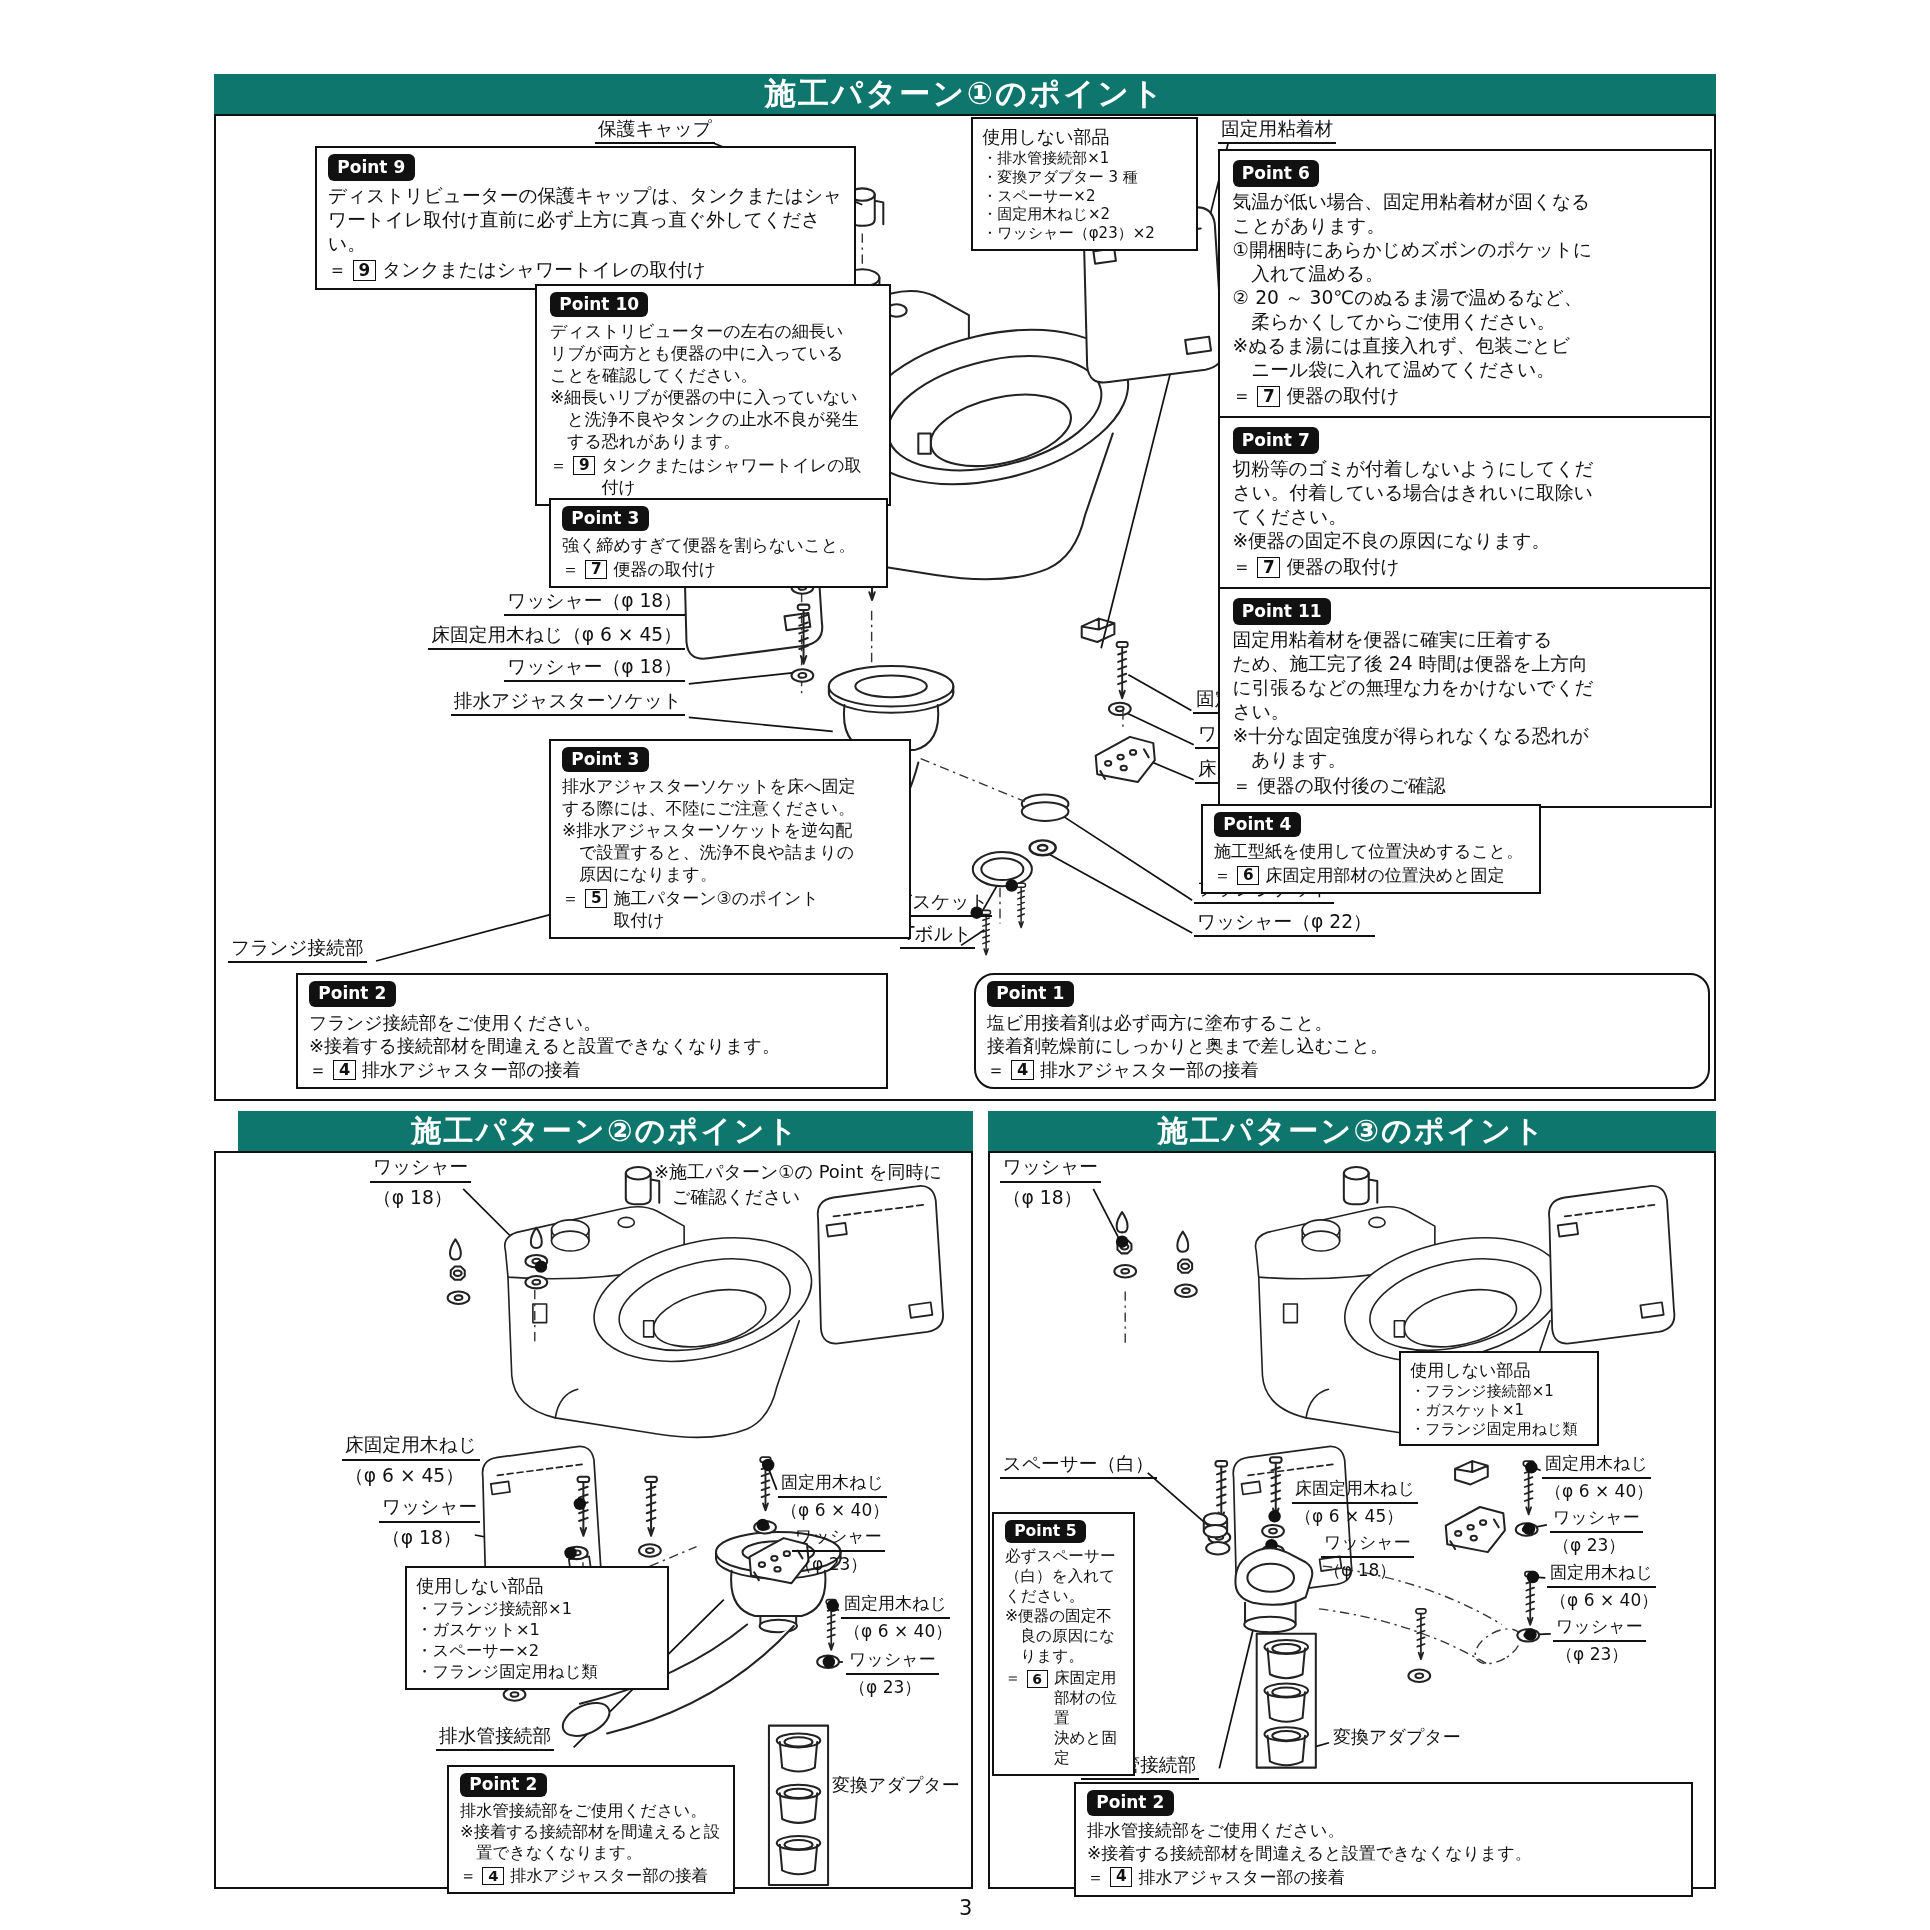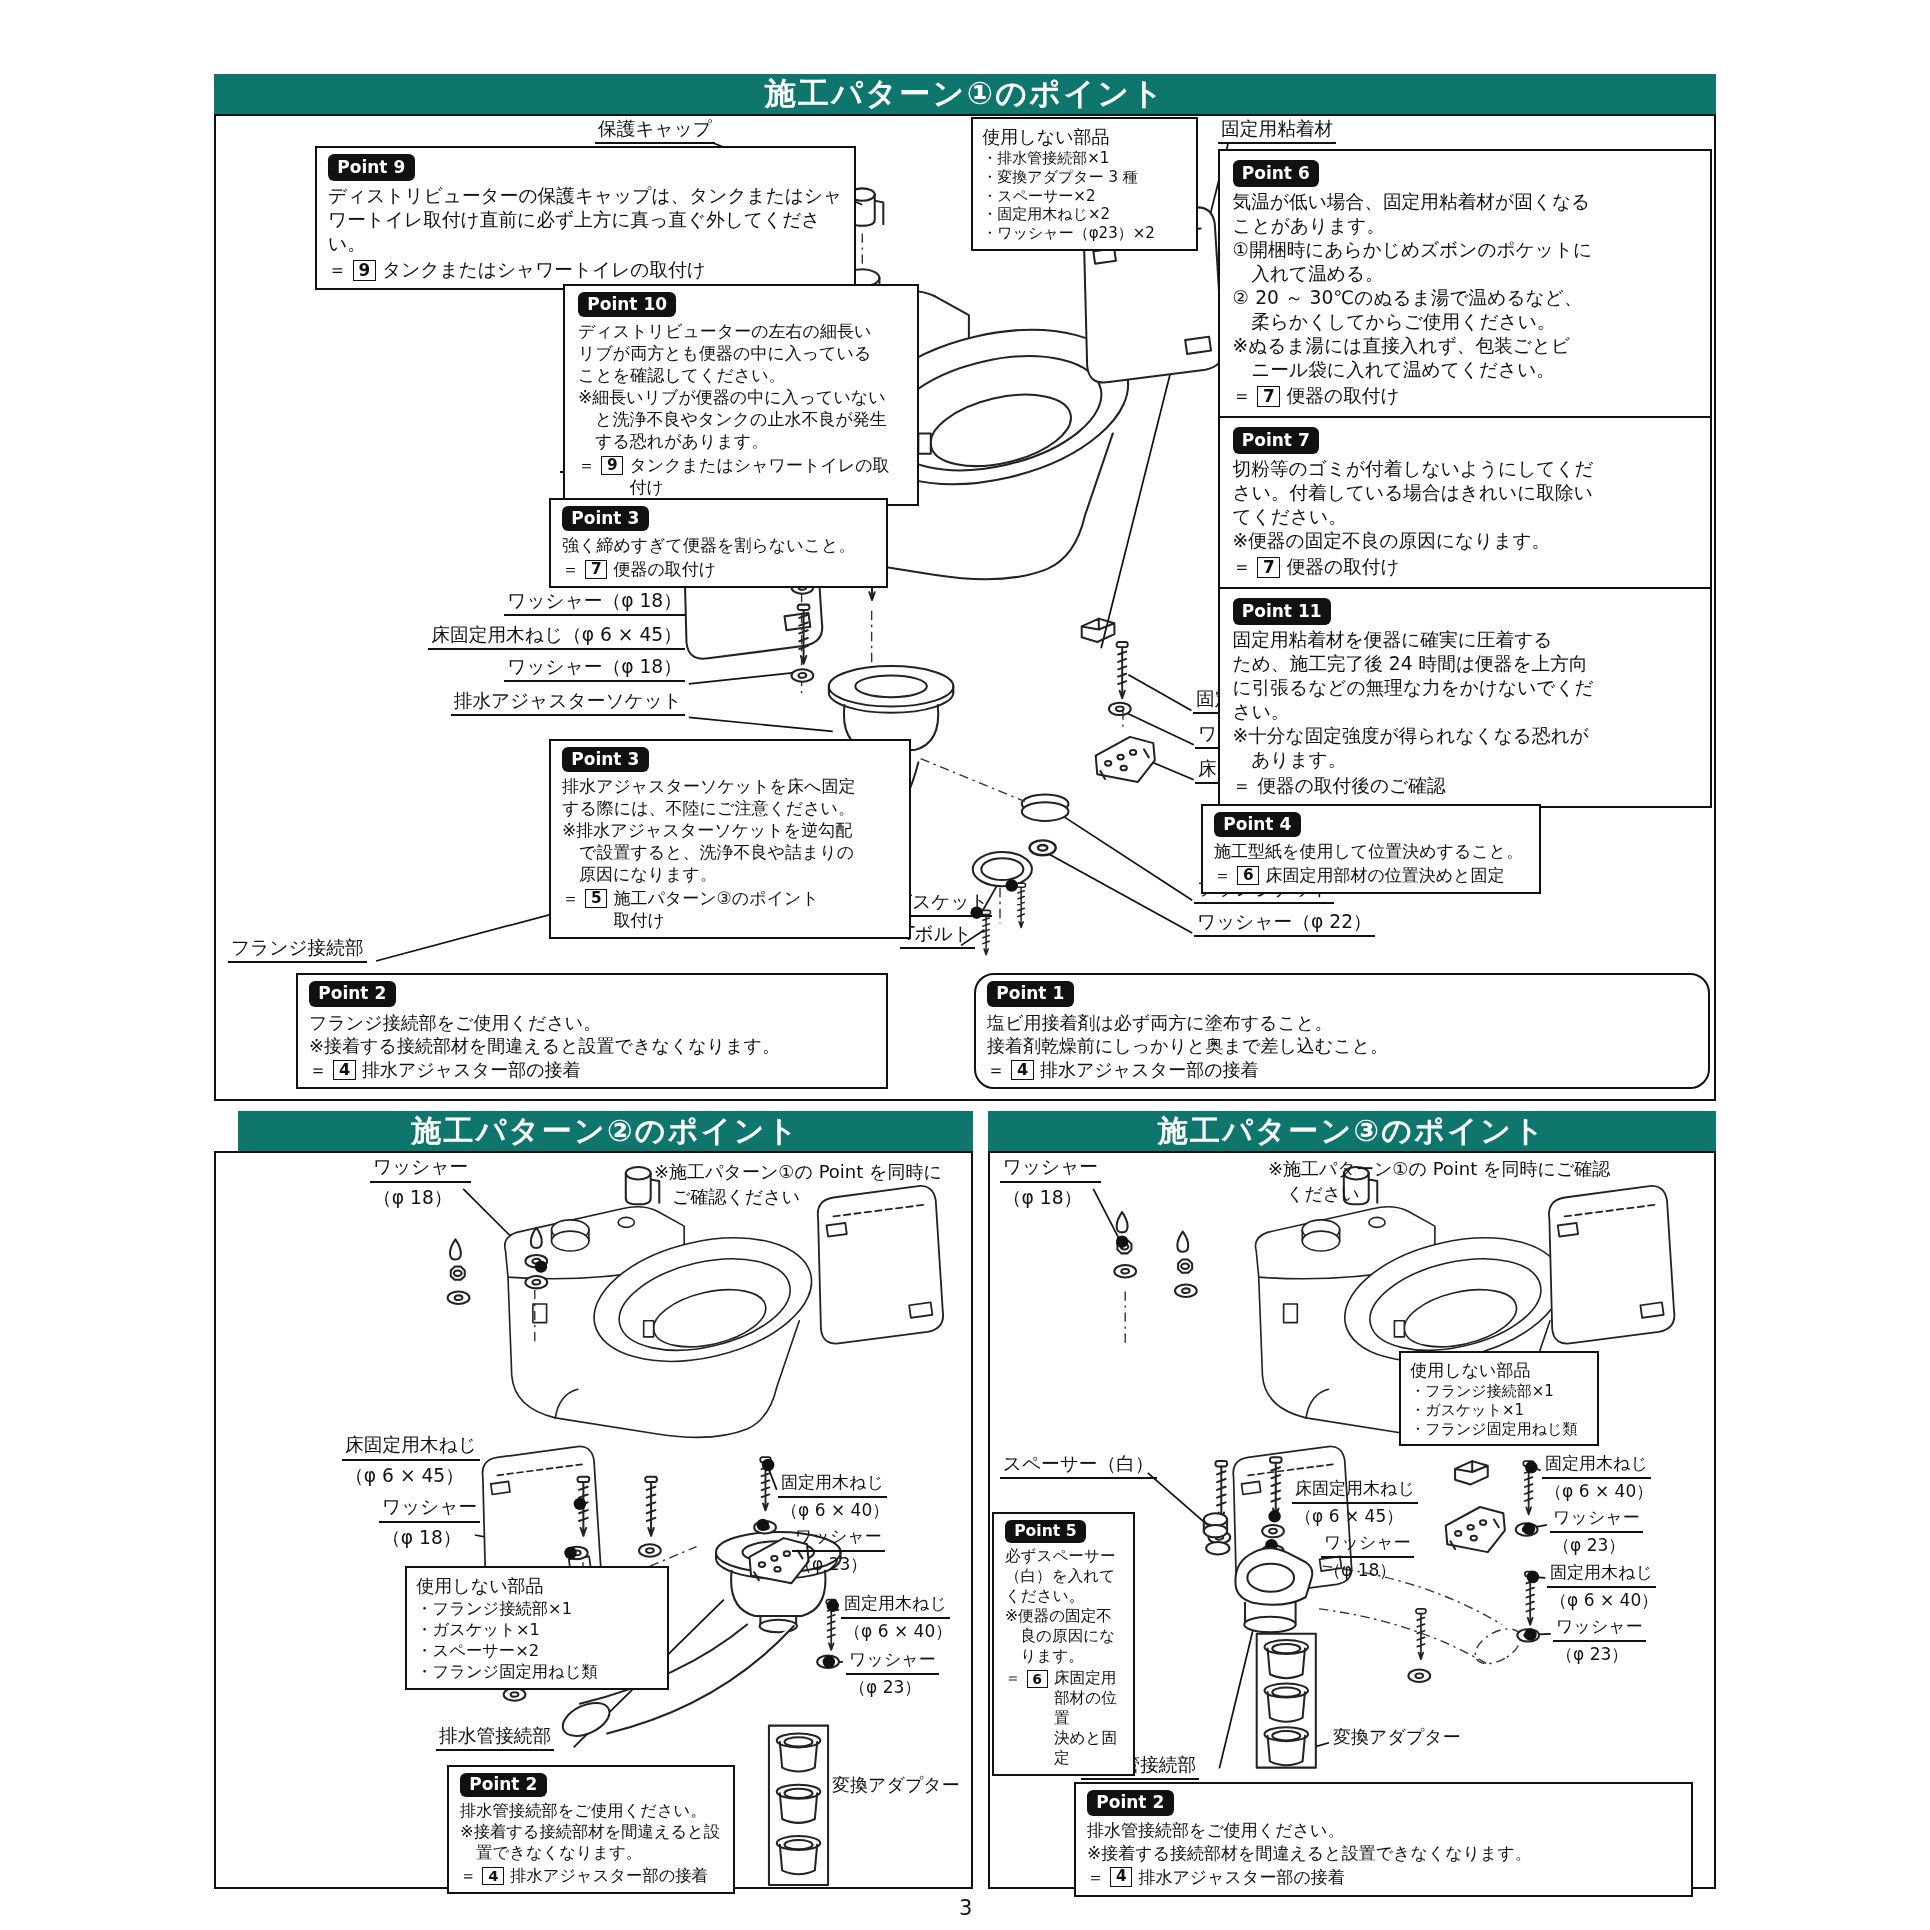--- a/index.html
+++ b/index.html
@@ -233,21 +233,21 @@
     <span class="chip">Point 9</span>
     <div class="pbody">ディストリビューターの保護キャップは、タンクまたはシャ
 ワートイレ取付け直前に必ず上方に真っ直ぐ外してください。</div>
     <div class="refline">
       <span>＝</span>
       <span class="refnum">9</span>
       <span class="reftext">タンクまたはシャワートイレの取付け</span>
     </div>
   </div>
 
-  <div class="pbox" style="left:349px;top:210px;width:328px;font-size:17px;line-height:22px;padding-left:13px;">
+  <div class="pbox" style="left:321px;top:210px;width:328px;font-size:17px;line-height:22px;padding-left:13px;">
     <span class="chip">Point 10</span>
     <div class="pbody">ディストリビューターの左右の細長い
 リブが両方とも便器の中に入っている
 ことを確認してください。
 ※細長いリブが便器の中に入っていない
 　と洗浄不良やタンクの止水不良が発生
 　する恐れがあります。</div>
     <div class="refline">
       <span>＝</span>
       <span class="refnum">9</span>
@@ -556,22 +556,20 @@
         <circle class="dot" cx="698" cy="458" r="8"></circle>
         <circle class="dot" cx="695" cy="537" r="8"></circle>
         <use href="#g-screw" transform="translate(688,592) scale(0.9)"></use>
         <use href="#g-washer" transform="translate(680,666)"></use>
         <circle class="dot" cx="700" cy="599" r="8"></circle>
         <circle class="dot" cx="697" cy="673" r="8"></circle>
       </g>
     </g>
   </svg>
 
-  <div class="note" style="left:280px;top:45px;">※施工パターン①の Point を同時にご確認
-　ください</div>
 
   <div class="lbl2" style="left:11.7px;top:43px;">
     <span class="l1">ワッシャー</span>
     <span class="l2">（φ 18）</span>
   </div>
   <div class="lbl" style="left:11.7px;top:341px;">スペーサー（白）</div>
   <div class="lbl2" style="left:304px;top:366px;font-size:17px;">
     <span class="l1">床固定用木ねじ</span>
     <span class="l2">（φ 6 × 45）</span>
   </div>

